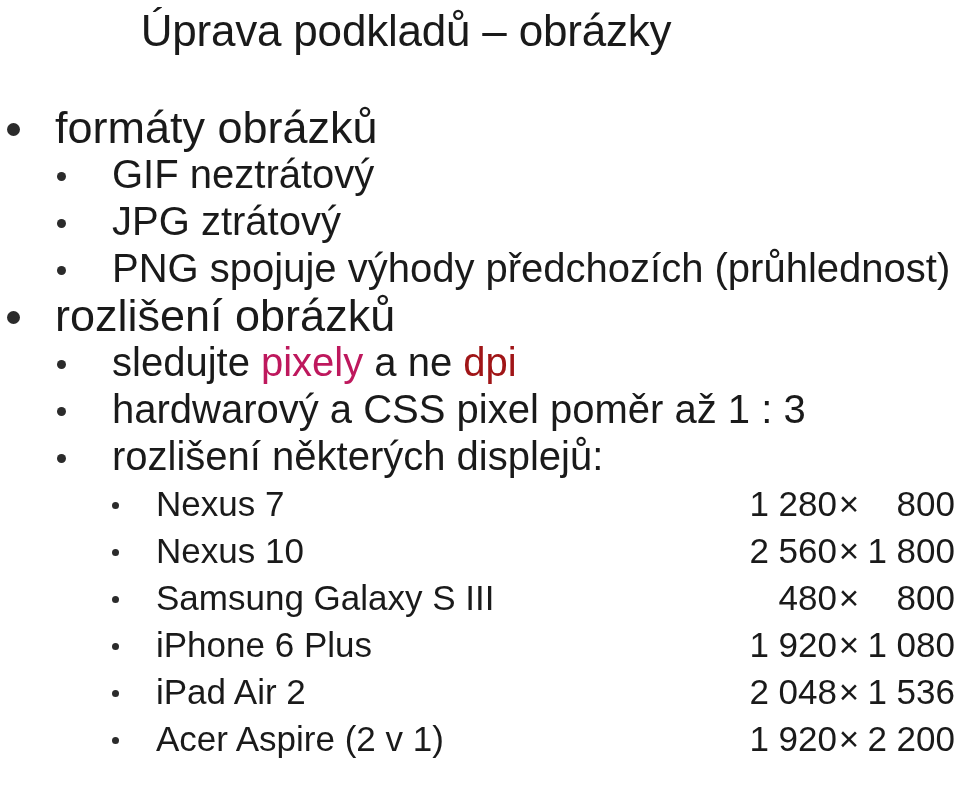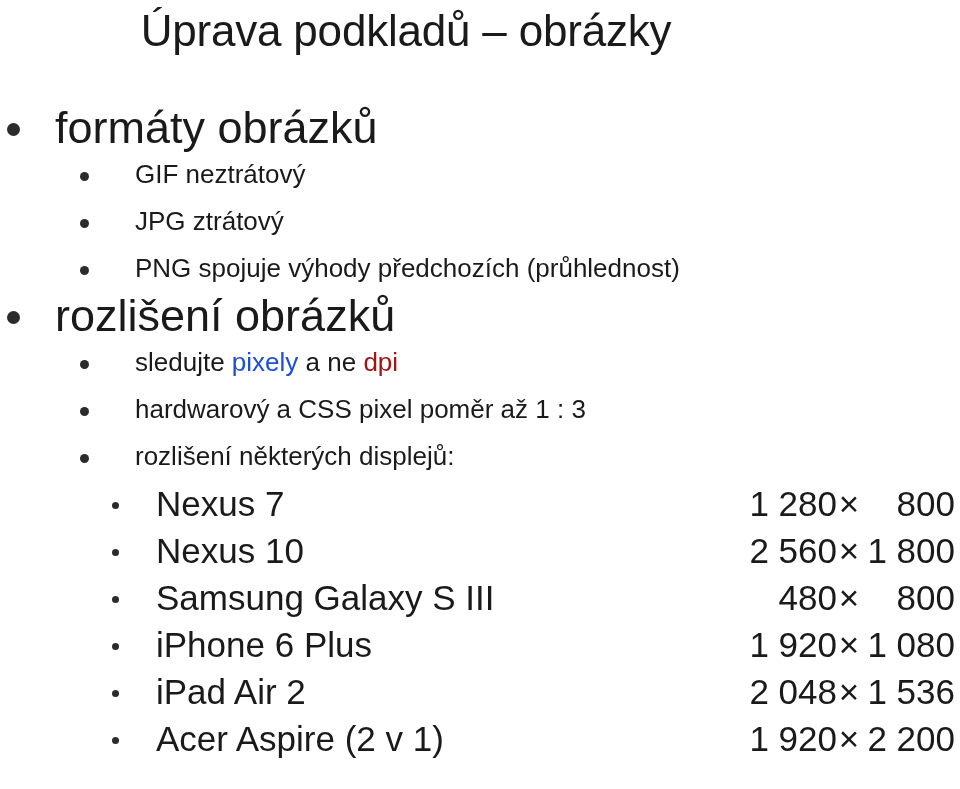--- a/index.html
+++ b/index.html
@@ -68,23 +68,22 @@
     border-radius: 50%;
     background: #2b2b2b;
   }
   .lvl1 .row-text {
     padding-left: 55px;
   }
 
   
   .lvl2 {
     height: 47px;
-    font-size: 26px;
+    font-size: 40px;
     line-height: 47px;
-    margin-left: 23px;
   }
   .lvl2 .bullet {
     position: absolute;
     left: 57px;
     top: 21px;
     width: 9px;
     height: 9px;
     border-radius: 50%;
     background: #2b2b2b;
   }
@@ -117,21 +116,21 @@
   .res-x {
     right: 100px;
     width: 22px;
     text-align: center;
   }
   .res-h {
     right: 5px;
     text-align: center;
   }
 
-  .c-green { color: #1d4ed8; }
+  .c-green { color: #be185d; }
   .c-red   { color: #a01517; }
 </style>
 </head>
 <body>
 
 <div class="slide">
 
   <div class="slide-title">Úprava podkladů – obrázky</div>
 
   <div class="body-list">

